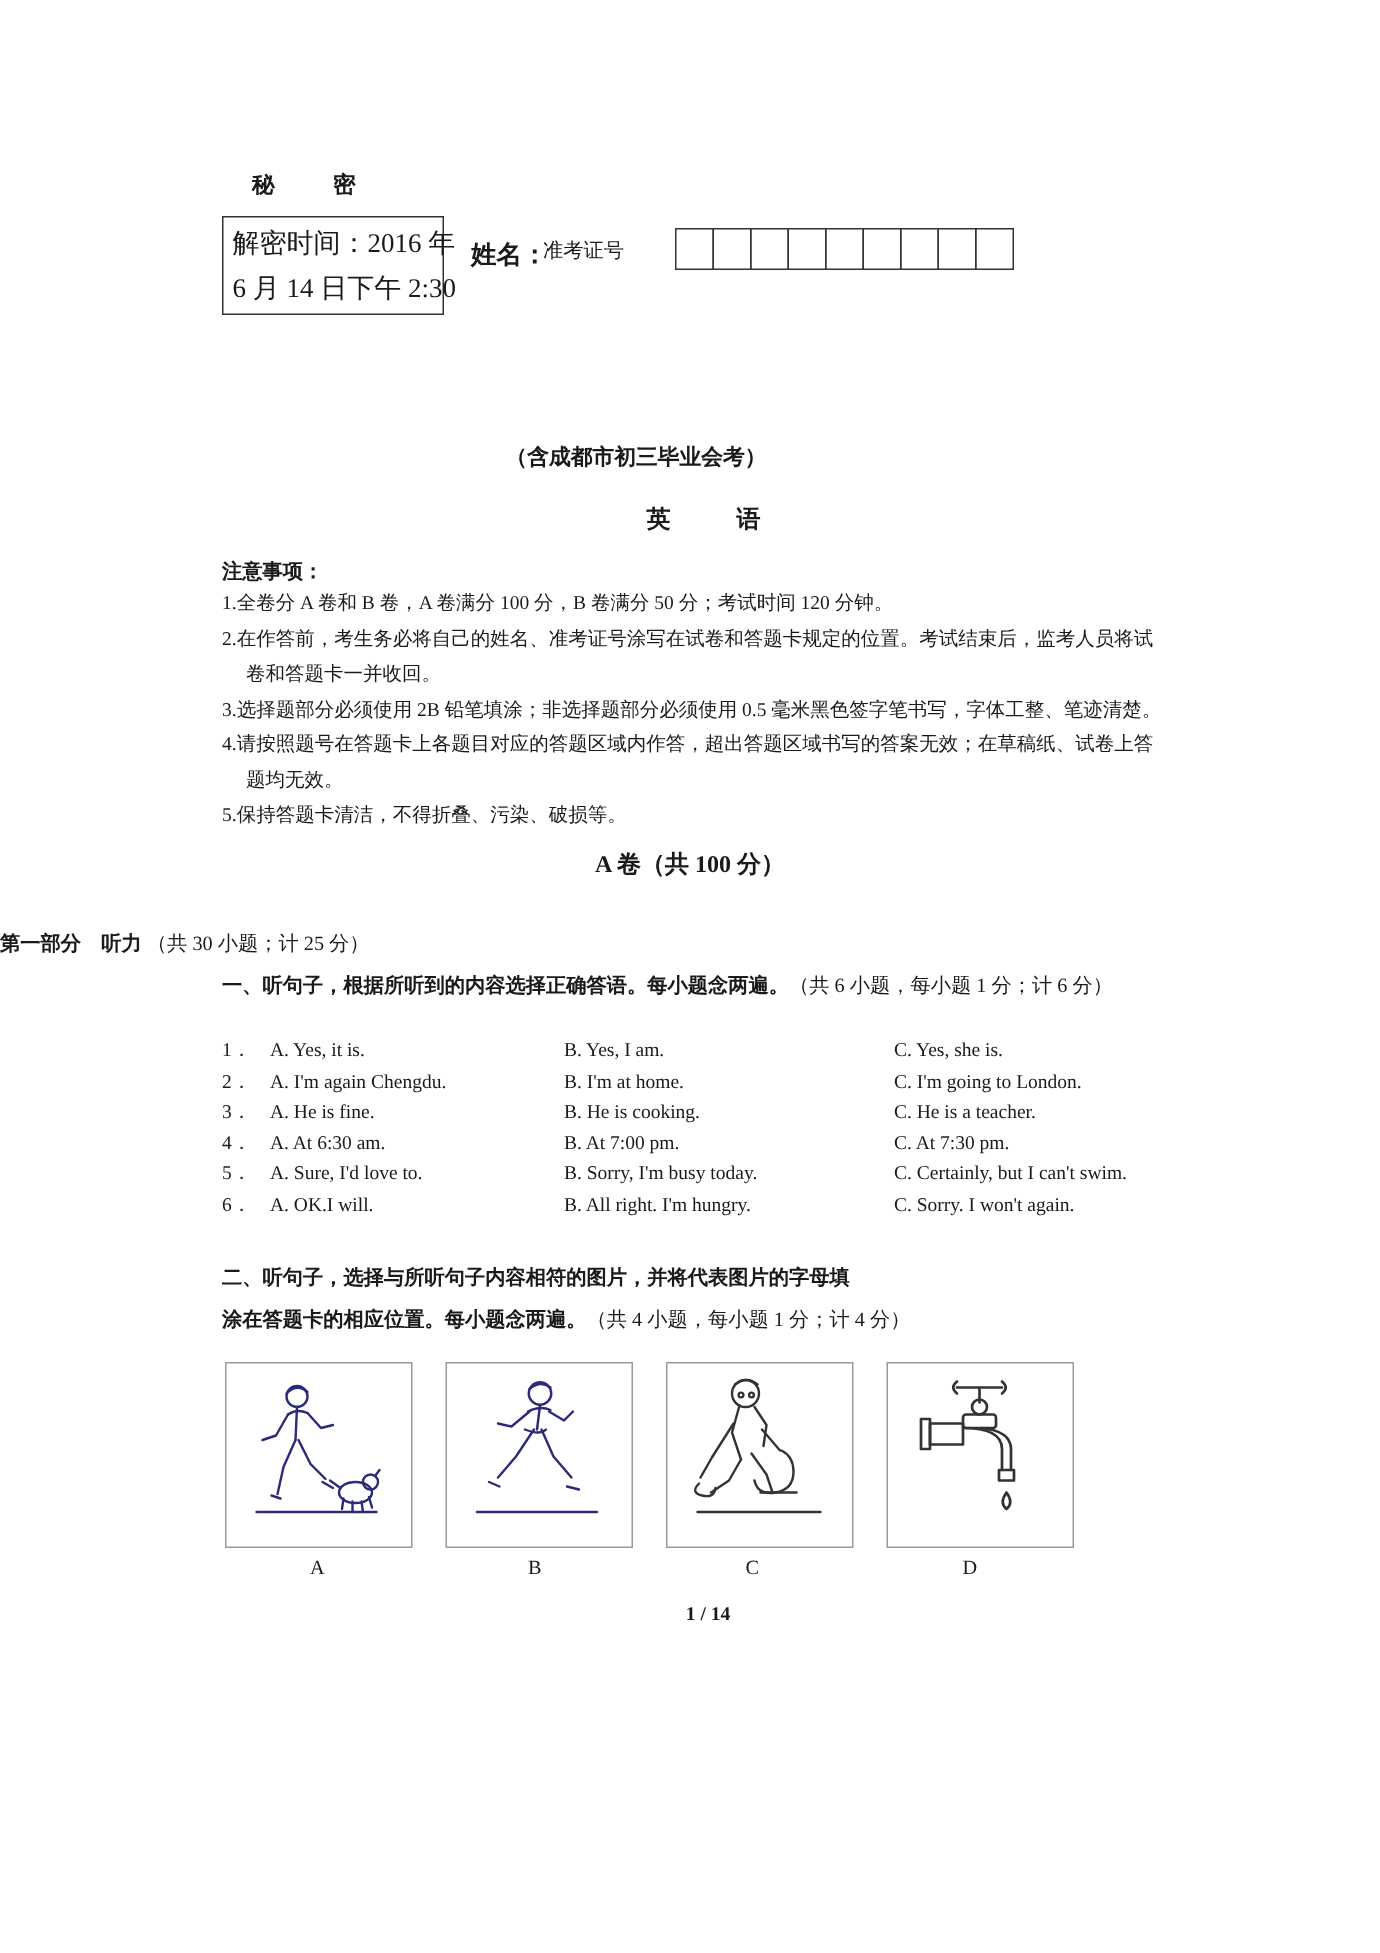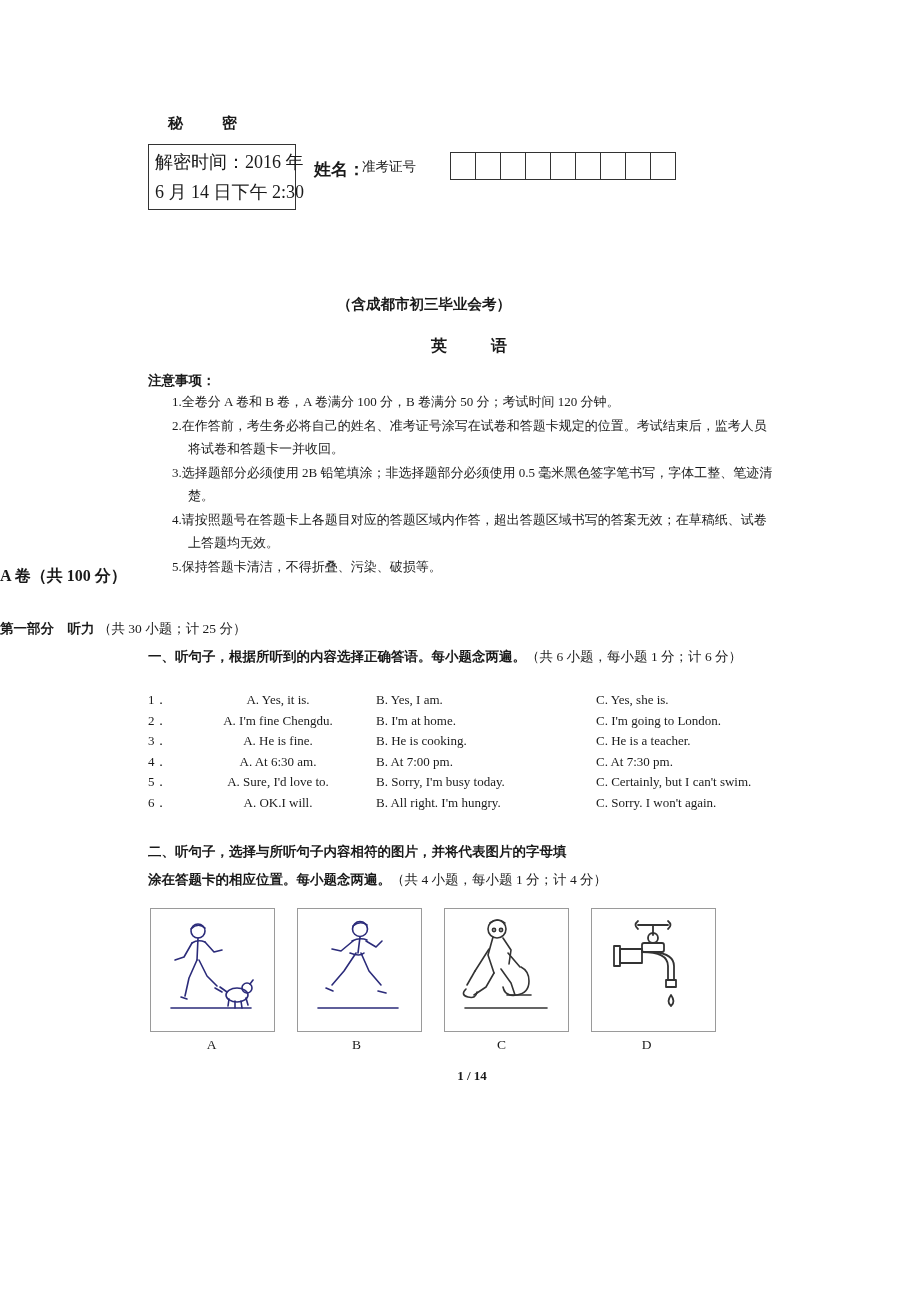--- a/index.html
+++ b/index.html
@@ -125,35 +125,34 @@
     position: absolute;
     left: 148px;
     top: 390px;
     width: 630px;
     font-size: 13px;
     line-height: 23.5px;
   }
   .notice-item {
     display: block;
     padding-left: 0;
-    margin-left: 24px;
   }
   .notice-item .cont {
     display: block;
     padding-left: 16px;
     text-indent: -16px;
   }
 
   
   .paper-a {
     position: absolute;
     left: 0;
     top: 566px;
     width: 920px;
-    text-align: left;
+    text-align: center;
     font-size: 16px;
     font-weight: bold;
   }
   .part-one {
     position: absolute;
     left: 0;
     top: 620px;
     width: 920px;
     font-size: 13.5px;
   }
@@ -180,21 +179,21 @@
   }
   .choice-row {
     display: flex;
     line-height: 20.5px;
     height: 20.5px;
   }
   .choice-row .num {
     width: 32px;
     flex: 0 0 32px;
   }
-  .choice-row .ca { flex: 0 0 196px; text-align: center; }
+  .choice-row .ca { flex: 0 0 196px; }
   .choice-row .cb { flex: 0 0 220px; }
   .choice-row .cc { flex: 1 1 auto; }
 
   .q-instr-2 {
     position: absolute;
     left: 148px;
     top: 838px;
     width: 650px;
     font-size: 13.5px;
     font-weight: bold;
@@ -310,21 +309,21 @@
 
   <div class="choices">
     <div class="choice-row">
       <span class="num">1．</span>
       <span class="ca">A. Yes, it is.</span>
       <span class="cb">B. Yes, I am.</span>
       <span class="cc">C. Yes, she is.</span>
     </div>
     <div class="choice-row">
       <span class="num">2．</span>
-      <span class="ca">A. I'm fine Chengdu.</span>
+      <span class="ca">A. I'm again Chengdu.</span>
       <span class="cb">B. I'm at home.</span>
       <span class="cc">C. I'm going to London.</span>
     </div>
     <div class="choice-row">
       <span class="num">3．</span>
       <span class="ca">A. He is fine.</span>
       <span class="cb">B. He is cooking.</span>
       <span class="cc">C. He is a teacher.</span>
     </div>
     <div class="choice-row">

